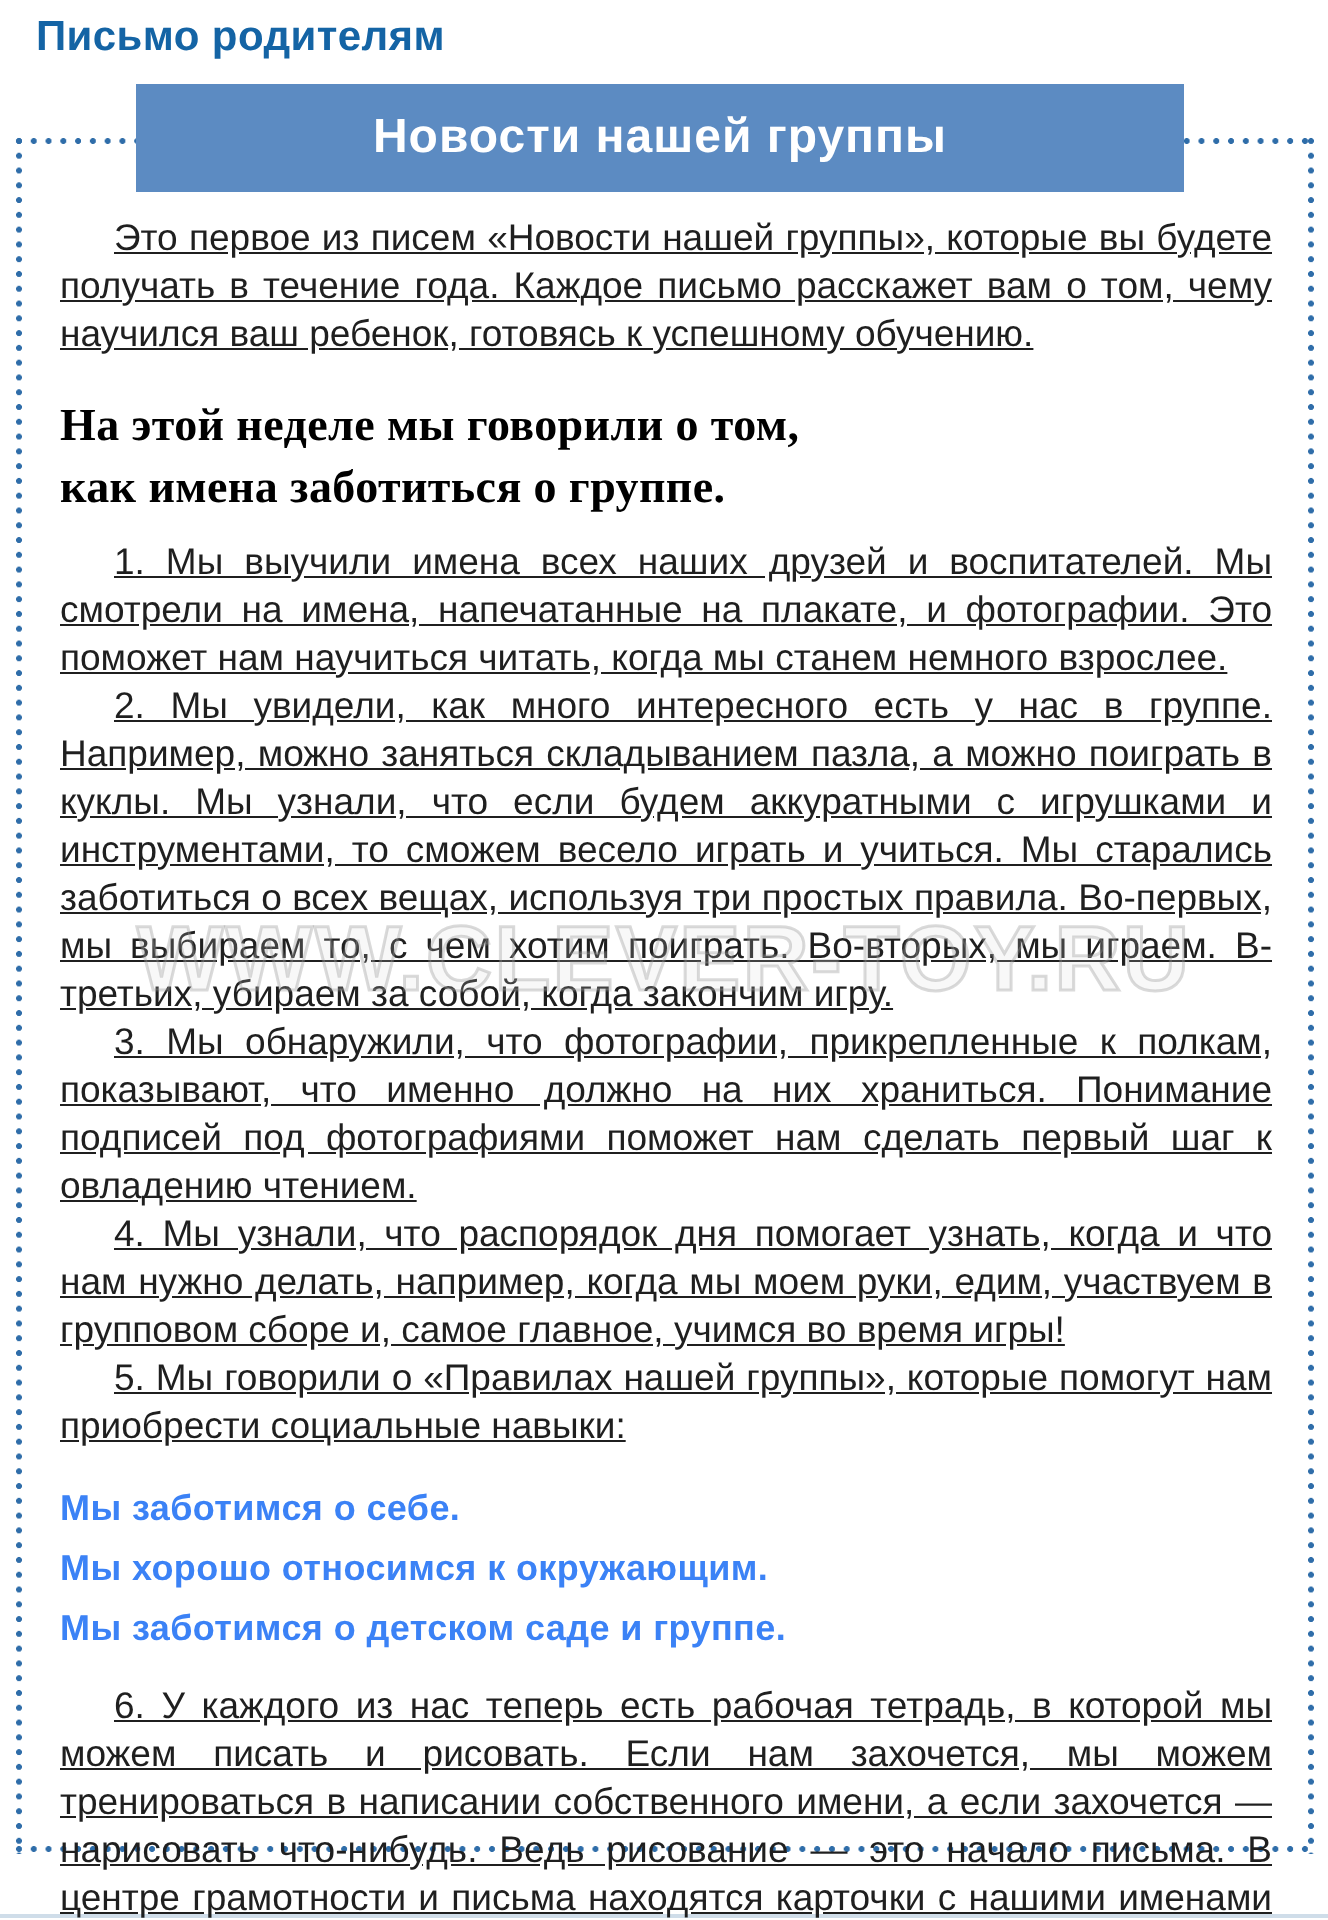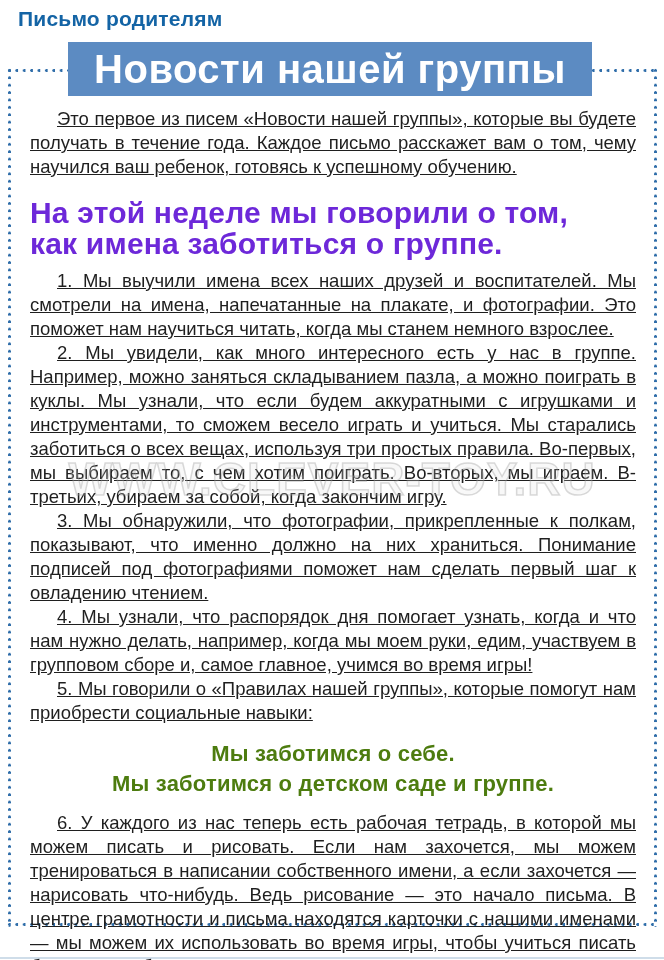--- a/index.html
+++ b/index.html
@@ -29,39 +29,38 @@
     background-size: 5px 7.4px; background-repeat: repeat-y;
   }
   .edge-top { top: 0; } .edge-bottom { bottom: 0; } .edge-left { left: 0; } .edge-right { right: 0; }
 
   .banner {
     position: absolute; left: 68px; top: 42px; width: 524px; height: 54px;
     background: #5c8bc2; z-index: 2;
     display: flex; align-items: center; justify-content: center;
   }
   .banner span {
-    color: #ffffff; font-weight: bold; font-size: 40px; letter-spacing: 0.5px; text-align: center;
+    color: #ffffff; font-weight: bold; font-size: 24px; letter-spacing: 0.5px; text-align: center;
   }
 
   .content { position: absolute; left: 30px; right: 28px; top: 107px; z-index: 2; }
   .body-text {
     font-size: 18.5px; line-height: 24px; text-align: justify;
     text-indent: 27px; color: #1f1f1f; text-decoration: underline;
   }
   .intro { margin-bottom: 18px; }
   .week-heading { margin: 0 0 10px 0; }
   .week-heading span {
-    display: block; color: #6d28d9; font-weight: bold;
-    font-size: 30px; line-height: 31px; letter-spacing: 0.2px;
+    display: block; color: #000000; font-weight: bold;
+    font-size: 23px; line-height: 31px; letter-spacing: 0.2px; font-family: Liberation Serif, serif;
   }
   .rules { margin: 14px 0 12px 0; }
   .rule {
-    color: #4d7c0f; font-weight: bold; font-size: 22px; line-height: 30px;
+    color: #3b82f6; font-weight: bold; font-size: 18px; line-height: 30px;
     letter-spacing: 0.2px;
-    text-align: center;
   }
   .watermark {
     position: absolute; top: 452px; left: 0; width: 664px; z-index: 3;
     text-align: center; font-weight: bold; font-size: 46px; letter-spacing: 1px;
     color: rgba(215,215,215,0.18);
     -webkit-text-stroke: 1.5px rgba(150,150,150,0.35);
     pointer-events: none; white-space: nowrap;
   }
   .footer {
     position: absolute; top: 934px; right: 14px; z-index: 2;
@@ -101,20 +100,21 @@
     </h2>
 
     <p class="body-text">1. Мы выучили имена всех наших друзей и воспитателей. Мы смотрели на имена, напечатанные на плакате, и фотографии. Это поможет нам научиться читать, когда мы станем немного взрослее.</p>
     <p class="body-text">2. Мы увидели, как много интересного есть у нас в группе. Например, можно заняться складыванием пазла, а можно поиграть в куклы. Мы узнали, что если будем аккуратными с игрушками и инструментами, то сможем весело играть и учиться. Мы старались заботиться о всех вещах, используя три простых правила. Во-первых, мы выбираем то, с чем хотим поиграть. Во-вторых, мы играем. В-третьих, убираем за собой, когда закончим игру.</p>
     <p class="body-text">3. Мы обнаружили, что фотографии, прикрепленные к полкам, показывают, что именно должно на них храниться. Понимание подписей под фотографиями поможет нам сделать первый шаг к овладению чтением.</p>
     <p class="body-text">4. Мы узнали, что распорядок дня помогает узнать, когда и что нам нужно делать, например, когда мы моем руки, едим, участвуем в групповом сборе и, самое главное, учимся во время игры!</p>
     <p class="body-text">5. Мы говорили о «Правилах нашей группы», которые помогут нам приобрести социальные навыки:</p>
 
     <div class="rules">
       <div class="rule">Мы заботимся о себе.</div>
+      <div class="rule">Мы хорошо относимся к окружающим.</div>
       <div class="rule">Мы заботимся о детском саде и группе.</div>
     </div>
 
     <p class="body-text">6. У каждого из нас теперь есть рабочая тетрадь, в которой мы можем писать и рисовать. Если нам захочется, мы можем тренироваться в написании собственного имени, а если захочется — нарисовать что-нибудь. Ведь рисование — это начало письма. В центре грамотности и письма находятся карточки с нашими именами — мы можем их использовать во время игры, чтобы учиться писать буквы, когда будем готовы.</p>
   </div>
 
   <div class="watermark">WWW.CLEVER-TOY.RU</div>
 
   <div class="footer">
     <span class="f-label">Тема недели</span>

